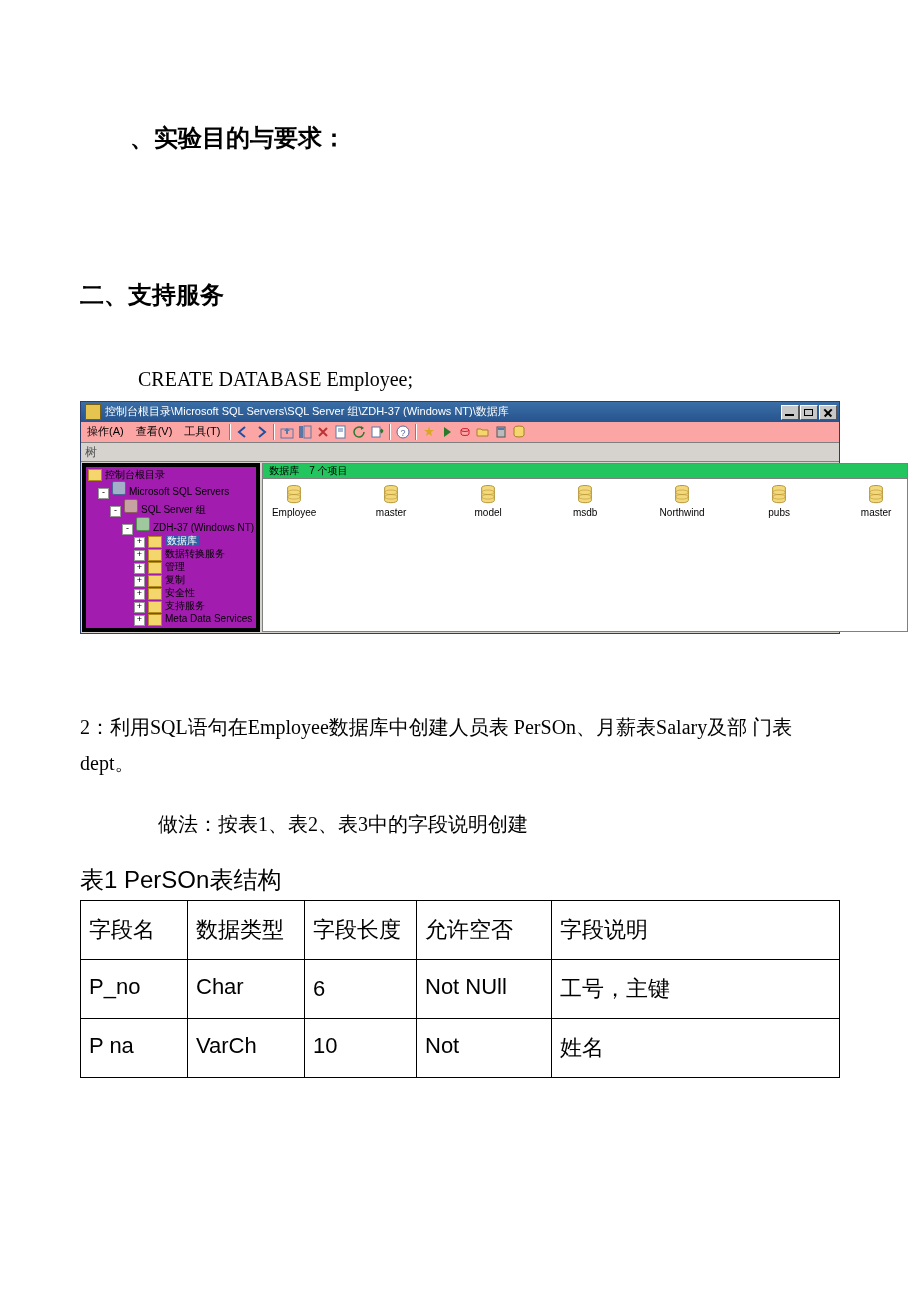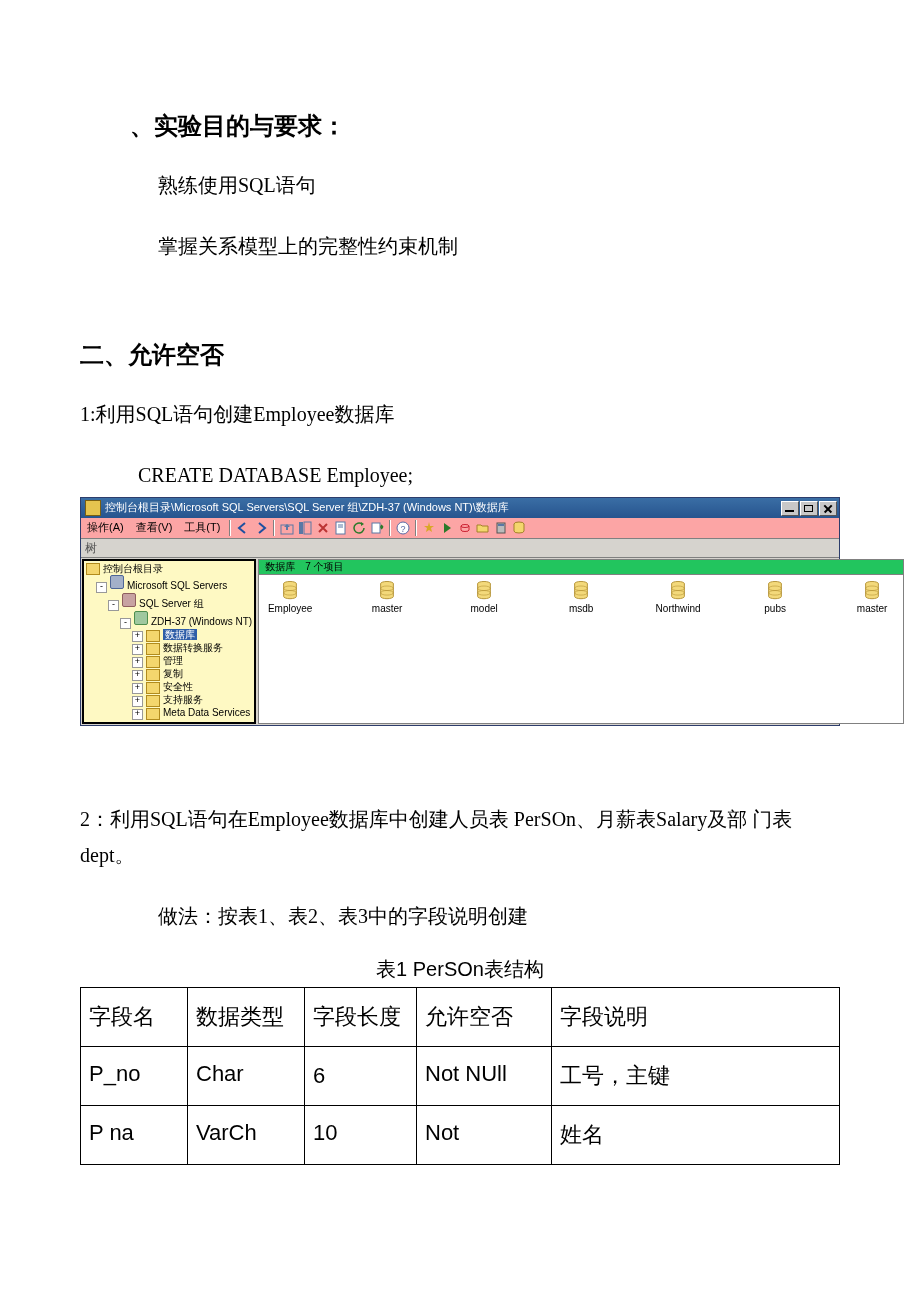--- a/index.html
+++ b/index.html
@@ -1,16 +1,16 @@
 <!DOCTYPE html>
 <html><head>
 <meta charset="utf-8">
 <style>
   html,body{margin:0;padding:0;background:#fff;color:#000;font-family:"SimSun","Songti SC","宋体",serif;font-size:20px}
-  .page{width:760px;margin:0 auto;padding:110px 0 40px 0}
+  .page{width:760px;margin:12px auto;padding:110px 0 40px 0}
   .line{line-height:1.8}
   h3.section{font-family:"SimHei","黑体",sans-serif;font-size:24px;font-weight:bold;margin:0}
   .indent1{padding-left:50px}
   .indent2{padding-left:78px}
   .mono{font-family:Liberation Serif, serif}
   .result{font-family:"SimHei","黑体",sans-serif;font-size:24px;margin:10px 0}
 
   
   .shot{border:1px solid #2d3d6b;font-size:11px;font-family:Tahoma,Arial,sans-serif;line-height:1.2;margin-top:4px}
   .shot-title{background:linear-gradient(#3a6ea5,#27548e);color:#fff;display:flex;align-items:center;justify-content:space-between;height:20px;padding:0 2px}
@@ -21,57 +21,54 @@
   .winbtn.close::before,.winbtn.close::after{content:"";position:absolute;left:3px;top:6px;width:10px;height:1.5px;background:#000;transform:rotate(45deg)}
   .winbtn.close::after{transform:rotate(-45deg)}
   .winbtn.max::before{content:"";position:absolute;left:3px;top:3px;width:9px;height:7px;border:1.5px solid #000;box-sizing:border-box}
   .winbtn.min::before{content:"";position:absolute;left:3px;bottom:3px;width:9px;height:2px;background:#000}
   .menubar{background:#fca5a5;color:#000;height:20px;display:flex;align-items:center;border-bottom:1px solid #808080}
   .menubar .m{padding:0 6px}
   .menubar .sep{border-left:1px solid #808080;border-right:1px solid #fff;height:16px;margin:0 3px}
   .tbicon{width:16px;height:16px;display:inline-flex;align-items:center;justify-content:center;margin:0 1px}
   .tbicon svg{display:block}
   .shbody{display:flex;background:#d6d3ce;min-height:156px}
-  .tree{background:#fef9c3;border:2px solid #000000;width:172px;margin:1px;padding:2px;font-size:10px;color:#000}
+  .tree{background:#a21caf;border:4px solid #000000;width:172px;margin:1px;padding:2px;font-size:10px;color:#000}
   .tree .folder{width:12px;height:10px;display:inline-block;background:#f4d66d;border:1px solid #b28b1d;margin-right:3px;vertical-align:middle}
   .tree .srv{width:12px;height:12px;display:inline-block;background:#a3b0c9;border:1px solid #4e6696;border-radius:2px;margin-right:3px}
   .tree .sel{background:#2f5ea8;color:#fff;padding:0 2px}
   .tree .node{white-space:nowrap}
   .tree .pm{display:inline-block;width:9px;height:9px;border:1px solid #999;color:#000;text-align:center;line-height:7px;font-size:9px;margin-right:3px;background:#fff}
   .list{flex:1;background:#fff;border:1px solid #808080;margin:1px}
   .list-header{background:#22c55e;border-bottom:1px solid #808080;font-size:10px;padding:1px 6px}
   .list-items{display:flex;padding:6px 6px 0 6px;gap:47px}
   .dbitem{display:flex;flex-direction:column;align-items:center;font-size:10px;width:50px}
   .dbicon{width:18px;height:20px;display:block;margin-bottom:2px}
   .left-handle{background:#d6d3ce;border-bottom:1px solid #808080;height:18px;display:flex;align-items:center}
   .left-handle .grip{font-size:12px;padding-left:4px;color:#555}
 
   
-  .tbl-title{font-family:"SimHei","黑体",sans-serif;font-size:20px;text-align:center;margin:22px 0 4px 0}
+  .tbl-title{font-family:"SimHei","黑体",sans-serif;font-size:24px;text-align:left;margin:22px 0 4px 0}
   table.ptbl{border-collapse:collapse;width:100%;font-size:22px}
   table.ptbl td{border:1px solid #000;padding:14px 8px;vertical-align:top;font-family:Liberation Sans, sans-serif}
   table.ptbl td.en{font-family:Arial,Helvetica,sans-serif}
   table.ptbl .head{font-family:"SimHei","黑体",sans-serif}
   .sp50{height:50px}
   .sp25{height:25px}
 </style>
 </head>
 <body>
 
 <div class="page">
   <h3 class="section indent1">、实验目的与要求：</h3>
   <div class="sp25"></div>
-  <div class="line indent2">熟练使用SQL语句</div>
-  <div class="sp25"></div>
-  <div class="line indent2">掌握关系模型上的完整性约束机制</div>
+  <div class="sp25"></div>
   <div class="sp50"></div>
   <div class="sp25"></div>
-  <h3 class="section">二、允许空否</h3>
-  <div class="sp25"></div>
-  <div class="line">1:利用SQL语句创建Employee数据库</div>
+  <h3 class="section">二、支持服务</h3>
+  <div class="sp25"></div>
   <div class="sp25"></div>
   <div class="mono line indent2" style="padding-left:58px">CREATE DATABASE Employee;</div>
 
   <div class="shot">
     <div class="shot-title">
       <span class="t">
         <span class="winicon"></span>
         <span>控制台根目录\Microsoft SQL Servers\SQL Server 组\ZDH-37 (Windows NT)\数据库</span>
       </span>
       <span class="winbtns">

